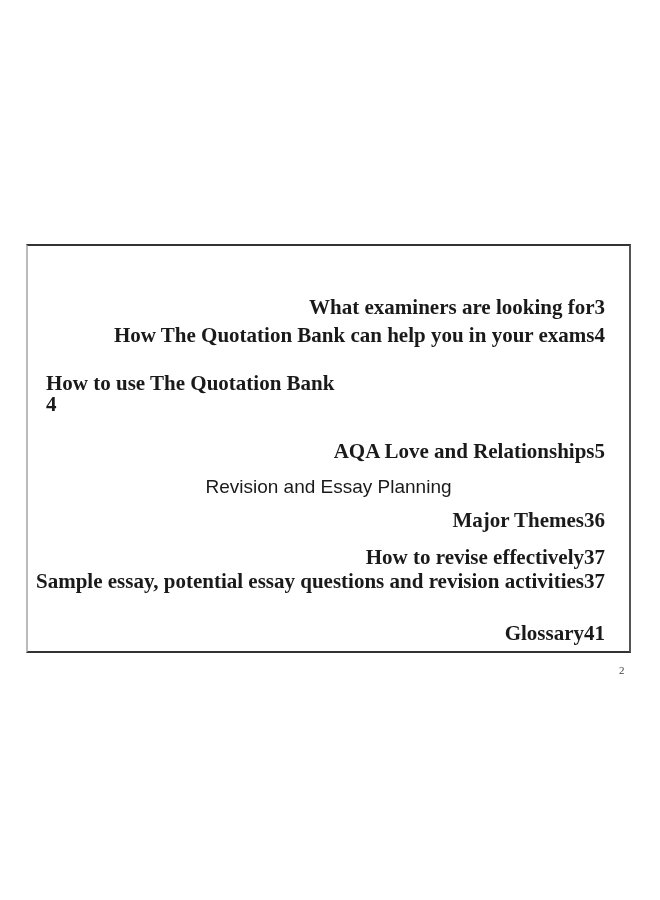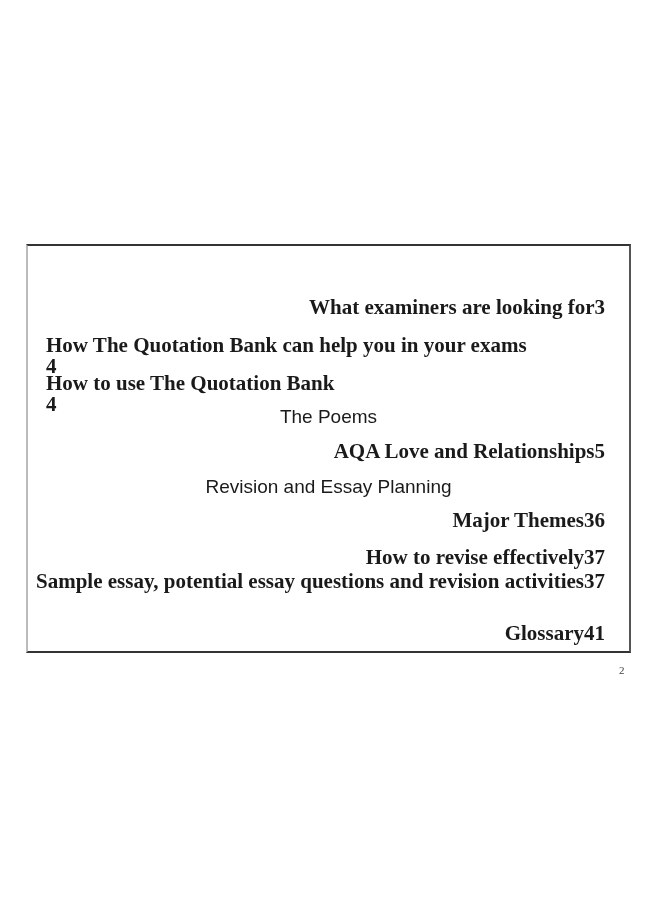--- a/index.html
+++ b/index.html
@@ -66,31 +66,30 @@
 <body>
 
 <div class="toc-box">
 
 
   <a class="toc-entry" style="top: 51px;">
     <span class="label">What examiners are looking for</span>
     <span class="page">3</span>
   </a>
 
-  <a class="toc-entry" style="top: 89px; flex-direction: column;">
+  <a class="toc-entry" style="top: 79px;">
     <span class="label">How The Quotation Bank can help you in your exams</span>
     <span class="page">4</span>
   </a>
 
   <a class="toc-entry" style="top: 127px; flex-direction: column;">
     <span class="label">How to use The Quotation Bank</span>
     <span class="page">4</span>
   </a>
 
-  <h2 class="section-heading" style="top: 161px;">The Poems</h2>
 
   <a class="toc-entry" style="top: 195px;">
     <span class="label">AQA Love and Relationships</span>
     <span class="page">5</span>
   </a>
 
   <h2 class="section-heading" style="top: 231px;">Revision and Essay Planning</h2>
 
   <a class="toc-entry" style="top: 264px;">
     <span class="label">Major Themes</span>

